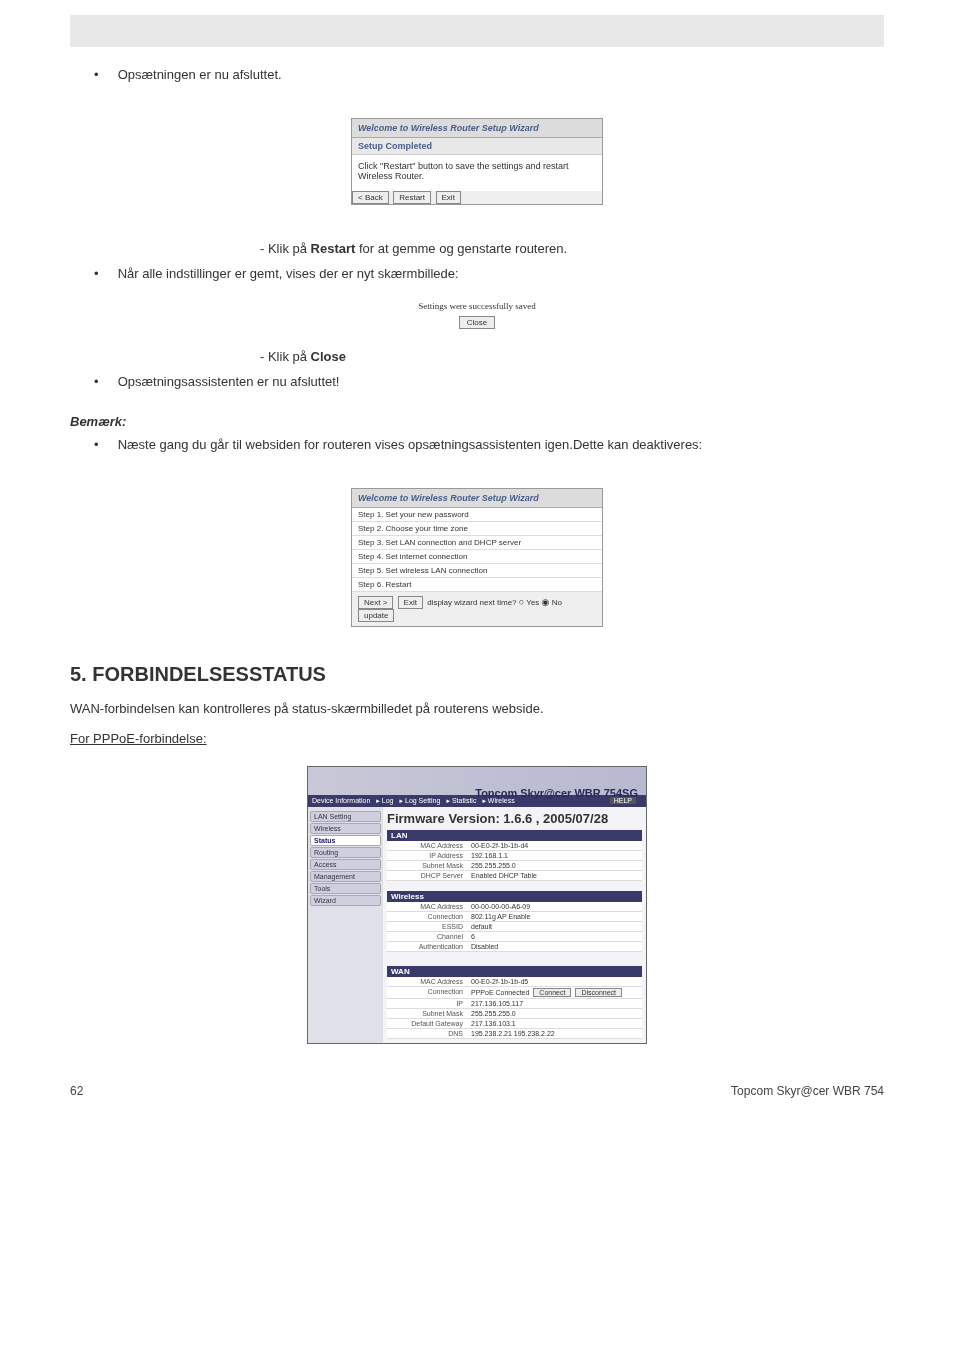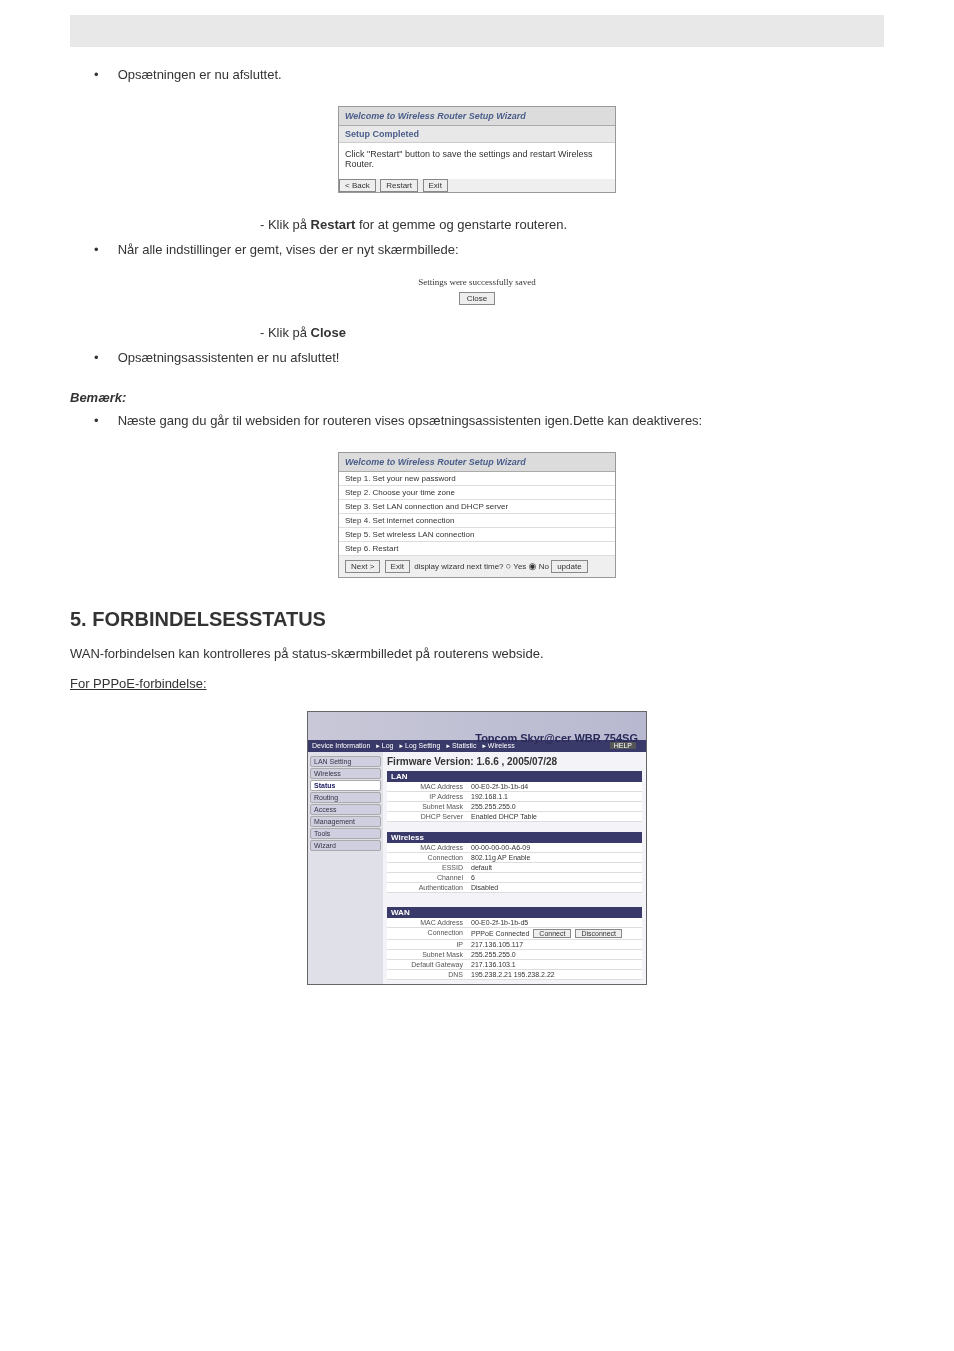--- a/index.html
+++ b/index.html
@@ -17,22 +17,22 @@
     height: 32px;
     margin: 15px 70px 20px 70px;
   }
   .content {
     padding: 0 70px 50px 70px;
   }
   .bullet-line { margin: 8px 0 8px 24px; }
   .bullet { display: inline-block; width: 20px; }
   .indented { margin-left: 190px; margin-top: 10px; margin-bottom: 10px; }
   .wizard-box {
-    width: 278px;
-    margin: 24px auto;
+    width: 252px;
+    margin: 36px auto;
     border: 1px solid #999;
     background: #f97316;
     font-size: 9px;
     color: #333;
   }
   .wizard-title {
     background: #dcdcdc;
     padding: 4px 6px;
     font-style: italic;
     font-weight: bold;
@@ -132,21 +132,21 @@
     font-size: 7px;
     color: #334;
     border-radius: 2px;
   }
   .router-sidebar div.active { background: #fff; color: #226; font-weight: bold; }
   .router-content {
     flex: 1;
     background: #f4f4f8;
     padding: 4px;
   }
-  .router-content .fw { font-weight: bold; margin-bottom: 4px; font-size: 10px; }
+  .router-content .fw { font-weight: bold; margin-bottom: 4px; font-size: 13px; }
   .section-hdr {
     background: #3a3a6a;
     color: #fff;
     font-weight: bold;
     padding: 1px 4px;
     font-size: 8px;
   }
   .row-kv {
     display: flex;
     border-bottom: 1px solid #ddd;
@@ -340,14 +340,18 @@
             <div class="v">217.136.103.1</div>
           </div>
         <div class="row-kv">
             <div class="k">DNS</div>
             <div class="v">195.238.2.21   195.238.2.22</div>
           </div>
       </div>
     </div>
   </div>
 
+  <div class="page-footer">
+    <span>62</span>
+    <span>Topcom Skyr@cer WBR 754</span>
+  </div>
 
 </div>
 
 </body></html>

